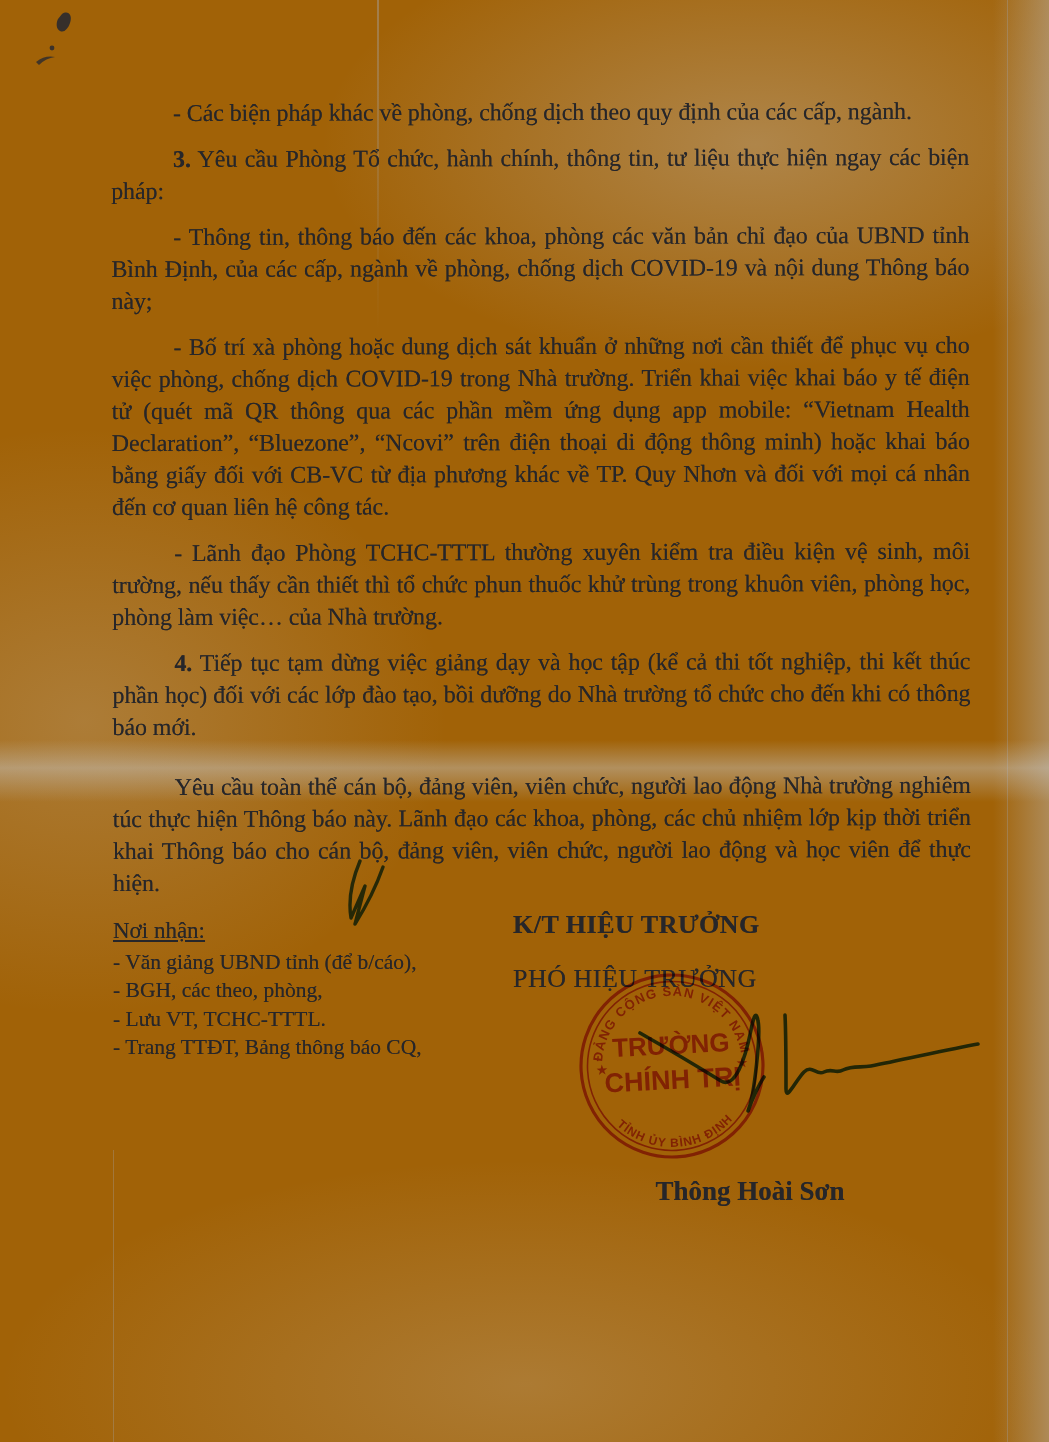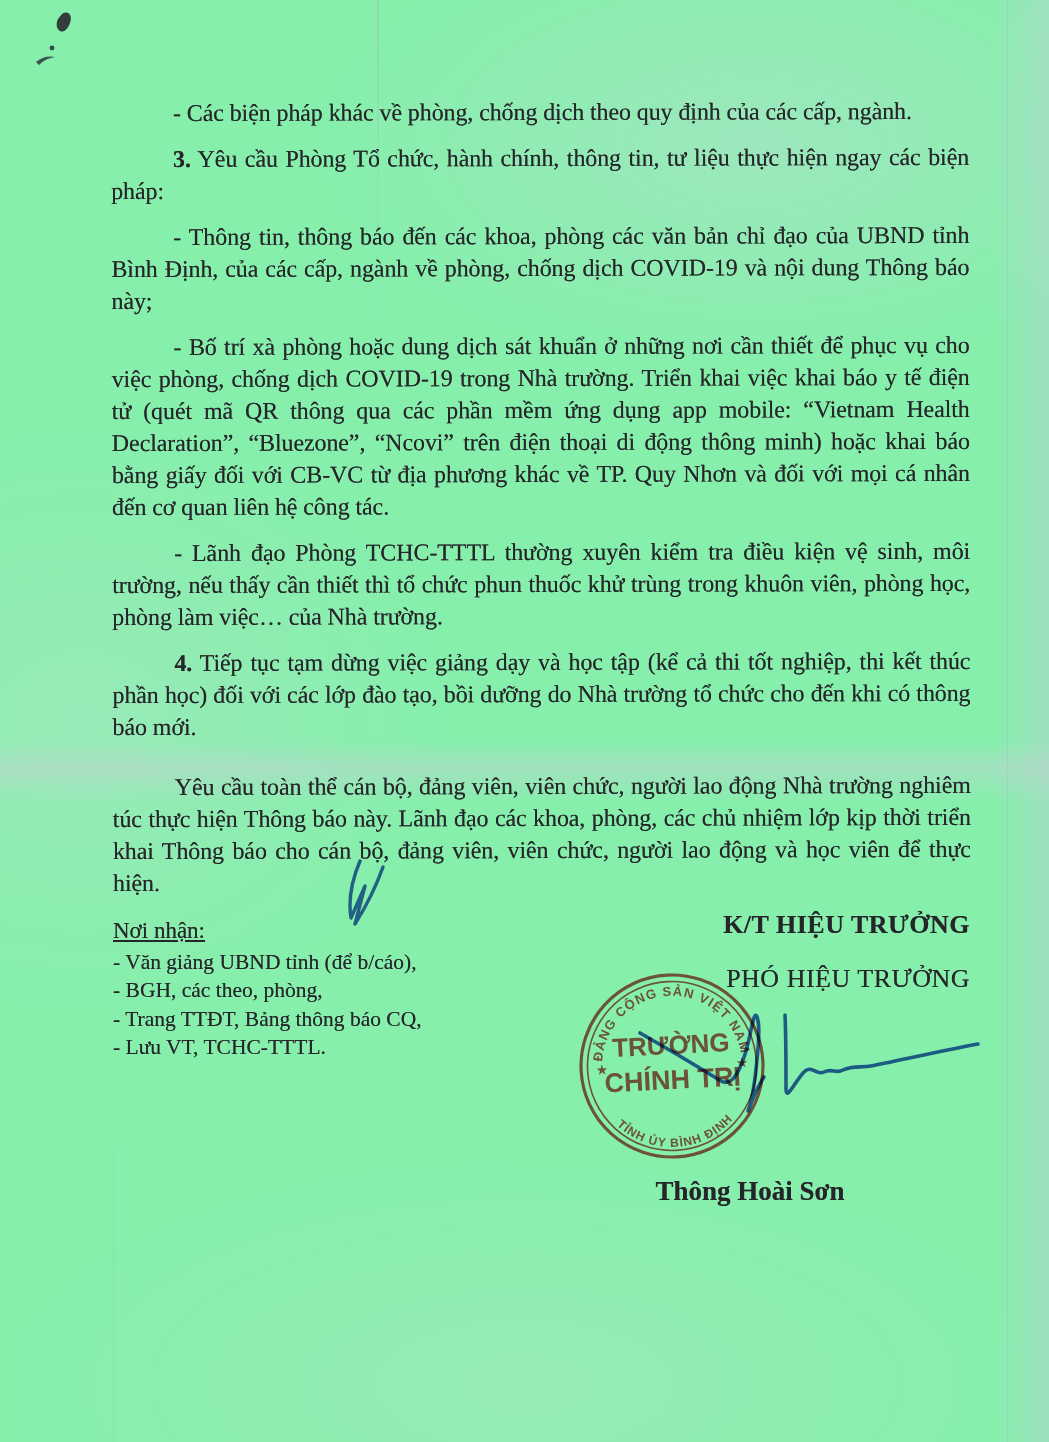--- a/index.html
+++ b/index.html
@@ -1,19 +1,19 @@
 <!DOCTYPE html>
 <html><head>
 <meta charset="utf-8">
 <style>
   html,body{margin:0;padding:0;background:#d8d8d8;}
   .page{
     position:relative;
     width:1049px;height:1442px;
-    background:#86efac;
+    background:#a16207;
     overflow:hidden;
     font-family:"Liberation Serif","DejaVu Serif",serif;
     color:#26262a;
   }
   
   .texture{
     position:absolute;inset:0;pointer-events:none;
     background:
       radial-gradient(ellipse 620px 320px at 72% 10%, rgba(208,215,227,0.30), transparent 70%),
       radial-gradient(ellipse 520px 420px at 8% 50%, rgba(214,218,226,0.22), transparent 70%),
@@ -55,21 +55,21 @@
     position:absolute;left:113px;top:919px;width:420px;
     font-size:21.5px;line-height:24.5px;
     text-shadow:0 0 0.5px rgba(34,34,40,0.6);
   }
   .recipients-heading{
     font-weight:normal;font-size:23px;text-decoration:underline;margin-bottom:6px;
   }
   .recipient-item{margin:0 0 4px 0;}
   
   .signatory{
-    position:absolute;left:540px;top:910px;width:430px;text-align:right;
+    position:absolute;left:513px;top:910px;width:430px;text-align:left;
     text-shadow:0 0 0.5px rgba(34,34,40,0.6);
   }
   .sig-line1{font-weight:bold;font-size:26px;letter-spacing:0.5px;}
   .sig-line2{font-size:26px;margin-top:24px;letter-spacing:0.5px;}
   .signer-name{
     position:absolute;left:580px;top:1176px;width:340px;text-align:center;
     font-weight:bold;font-size:27px;
     text-shadow:0 0 0.5px rgba(34,34,40,0.6);
   }
   
@@ -116,22 +116,22 @@
     <p><span class="plead"></span><span>- Bố trí xà phòng hoặc dung dịch sát khuẩn ở những nơi cần thiết để phục vụ cho việc phòng, chống dịch COVID-19 trong Nhà trường. Triển khai việc khai báo y tế điện tử (quét mã QR thông qua các phần mềm ứng dụng app mobile: “Vietnam Health Declaration”, “Bluezone”, “Ncovi” trên điện thoại di động thông minh) hoặc khai báo bằng giấy đối với CB-VC từ địa phương khác về TP. Quy Nhơn và đối với mọi cá nhân đến cơ quan liên hệ công tác.</span></p>
     <p><span class="plead"></span><span>- Lãnh đạo Phòng TCHC-TTTL thường xuyên kiểm tra điều kiện vệ sinh, môi trường, nếu thấy cần thiết thì tổ chức phun thuốc khử trùng trong khuôn viên, phòng học, phòng làm việc… của Nhà trường.</span></p>
     <p><span class="plead">4.</span><span> Tiếp tục tạm dừng việc giảng dạy và học tập (kể cả thi tốt nghiệp, thi kết thúc phần học) đối với các lớp đào tạo, bồi dưỡng do Nhà trường tổ chức cho đến khi có thông báo mới.</span></p>
     <p class="final"><span class="plead"></span><span>Yêu cầu toàn thể cán bộ, đảng viên, viên chức, người lao động Nhà trường nghiêm túc thực hiện Thông báo này. Lãnh đạo các khoa, phòng, các chủ nhiệm lớp kịp thời triển khai Thông báo cho cán bộ, đảng viên, viên chức, người lao động và học viên để thực hiện.</span></p>
   </div>
 
   <div class="recipients">
     <div class="recipients-heading">Nơi nhận:</div>
     <div class="recipient-item">- Văn giảng UBND tỉnh (để b/cáo),</div>
     <div class="recipient-item">- BGH, các theo, phòng,</div>
+    <div class="recipient-item">- Lưu VT, TCHC-TTTL.</div>
     <div class="recipient-item">- Trang TTĐT, Bảng thông báo CQ,</div>
-    <div class="recipient-item">- Lưu VT, TCHC-TTTL.</div>
   </div>
 
   <div class="signatory">
     <div class="sig-line1">K/T HIỆU TRƯỞNG</div>
     <div class="sig-line2">PHÓ HIỆU TRƯỞNG</div>
   </div>
 
   <svg class="flourish-svg" viewBox="0 0 62 78">
     <path d="M 30 5 C 22 24, 18 44, 21 62 L 35 30 L 25 68 C 35 52, 47 28, 53 11" fill="none" stroke="#2b5abe" stroke-width="3.4" stroke-linecap="round" stroke-linejoin="round" opacity="0.92"></path>
   </svg>

